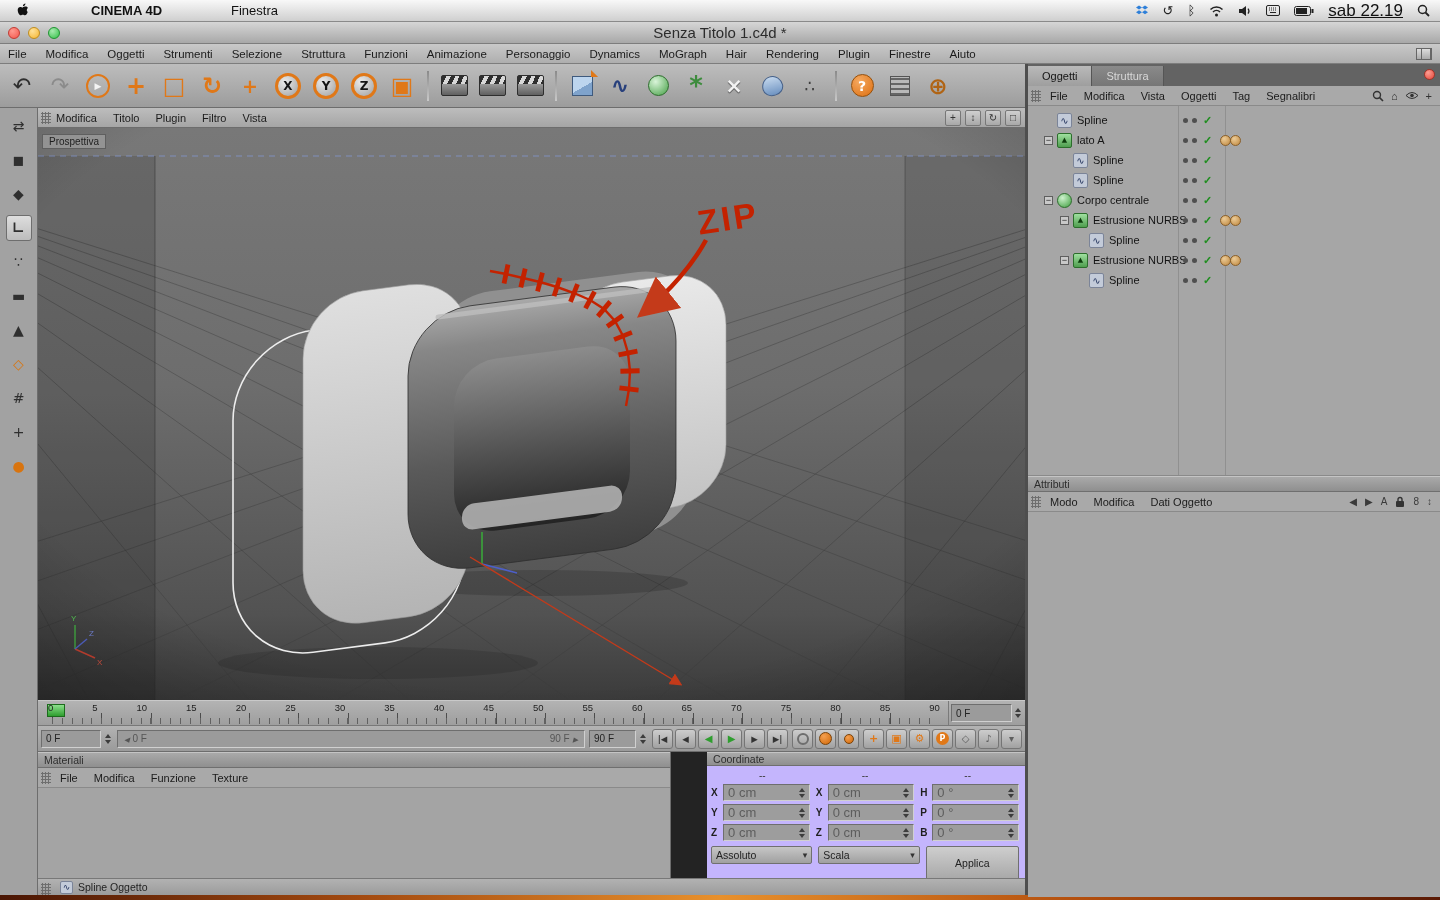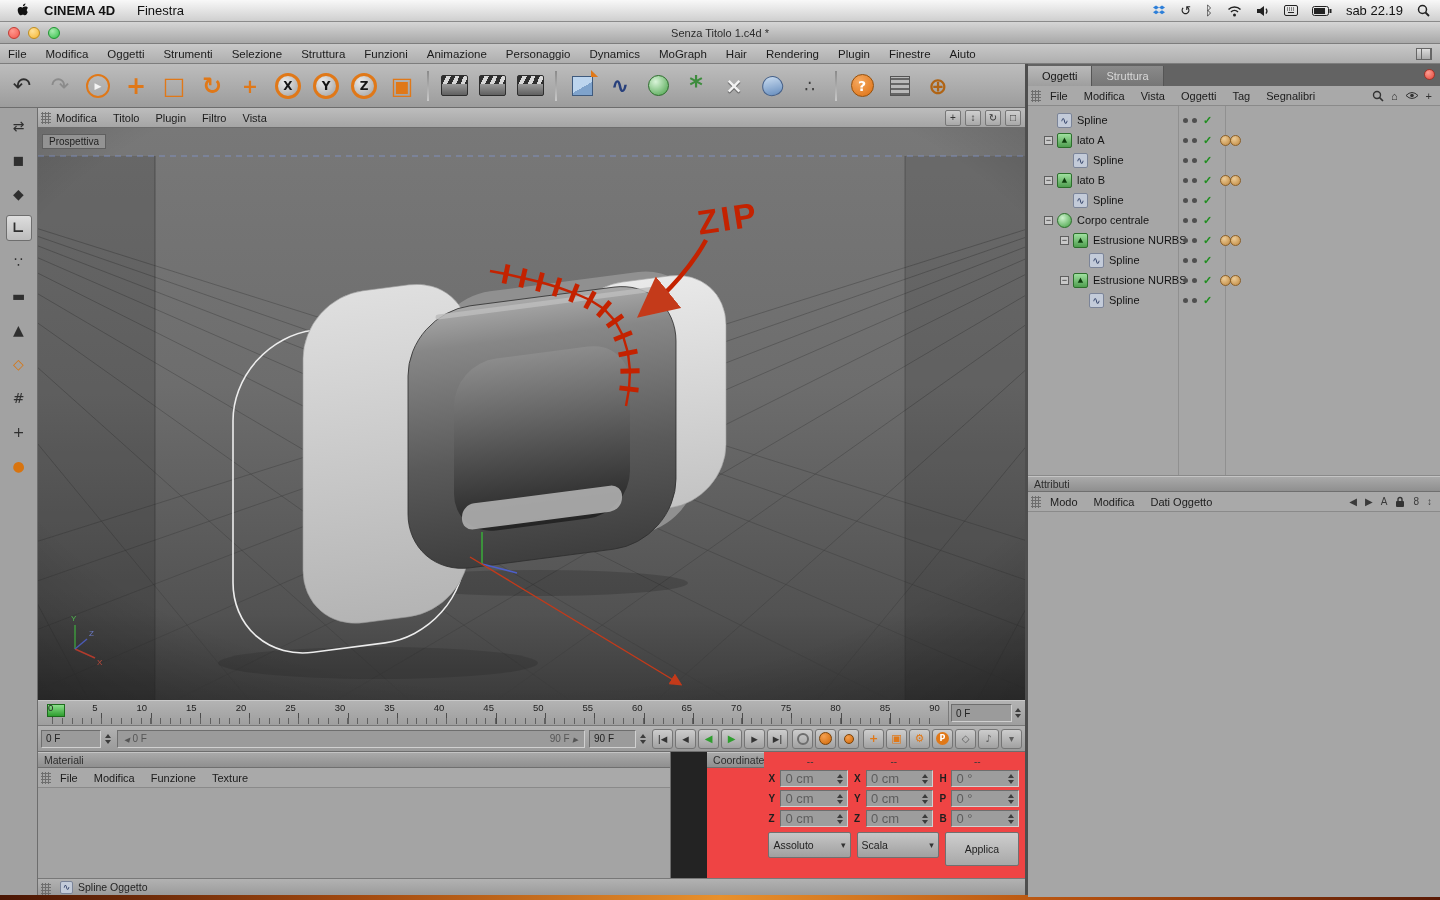--- a/index.html
+++ b/index.html
@@ -5,37 +5,37 @@
   * { margin:0; padding:0; box-sizing:border-box; }
   html,body { width:1440px; height:900px; overflow:hidden; }
   body { font-family:"Liberation Sans",sans-serif; background:#1a1a1a; position:relative; }
   .screen { position:absolute; inset:0; background:#232323; }
   .wallpaper { position:absolute; left:0; right:0; bottom:0; height:6px;
     background:linear-gradient(90deg,#4a1604,#a34a10,#e8902c,#b4500f,#5a1a05); }
 
   
   .menubar { position:absolute; left:0; top:0; width:1440px; height:22px;
     background:linear-gradient(#f8f8f8,#cfcfcf); border-bottom:1px solid #8a8a8a;
-    display:flex; align-items:center; font-size:13px; color:#111; padding:0 10px; }
+    display:flex; align-items:center; font-size:13px; color:#111; padding:0 10px;gap:47px; }
   .apple-logo { width:14px; height:16px; margin:0 14px 0 6px; display:flex; align-items:center; }
   .mb-app { font-weight:bold; margin-right:22px; }
   .mb-item { margin-right:22px; }
   .mb-right { margin-left:auto; display:flex; align-items:center; gap:14px; }
   .mb-ic { display:flex; align-items:center; color:#222; font-size:13px; }
-  .mb-clock { font-size:13px; }
+  .mb-clock { font-size:17px;text-decoration:underline; }
 
   
   .titlebar { position:absolute; left:0; top:22px; width:1440px; height:22px;
     background:linear-gradient(#d6d6d6,#a8a8a8); border-bottom:1px solid #7d7d7d;
     display:flex; align-items:center; }
   .tl { width:12px; height:12px; border-radius:50%; margin-left:8px; display:inline-block; }
   .tl.red { background:radial-gradient(circle at 35% 30%,#ff9a90,#f4554a); border:1px solid #c23b33; }
   .tl.yel { background:radial-gradient(circle at 35% 30%,#ffe29a,#f6b52e); border:1px solid #c08d1e; }
   .tl.grn { background:radial-gradient(circle at 35% 30%,#a8eab0,#32c146); border:1px solid #1f9431; }
-  .win-title { position:absolute; left:0; right:0; text-align:center; font-size:11px; color:#2c2c2c; }
+  .win-title { position:absolute; left:0; right:0; text-align:center; font-size:15px; color:#2c2c2c; }
 
   .appmenu { position:absolute; left:0; top:44px; width:1440px; height:20px;
     background:linear-gradient(#c9c9c9,#aeaeae); border-bottom:1px solid #7d7d7d;
     display:flex; align-items:center; padding:0 8px; }
   .appmenu-list { display:flex; gap:19px; }
   .am-item { font-size:11.5px; color:#1b1b1b; }
   .layout-switch { margin-left:auto; width:16px; height:12px; border:1px solid #666;
     background:linear-gradient(#ddd,#aaa); display:grid; grid-template-columns:5px 1fr; }
   .layout-switch i { border-right:1px solid #666; }
 
@@ -158,34 +158,34 @@
   .tp-ic.pale { color:#5e5e5e; font-size:10px; }
   .panels-row { display:flex; width:987px; height:126px; }
   .materials { width:657px; background:#a6a6a6; border-right:1px solid #6d6d6d;
     display:flex; flex-direction:column; }
   .panel-hdr { height:16px; background:linear-gradient(#a9a9a9,#8f8f8f);
     border-top:1px solid #c4c4c4; border-bottom:1px solid #6f6f6f;
     font-size:10.5px; color:#2d2d2d; display:flex; align-items:center; padding-left:6px; }
   .mat-menu { position:relative; height:20px; background:#a9a9a9; border-bottom:1px solid #8a8a8a;
     display:flex; align-items:center; padding-left:22px; }
   .mat-body { flex:1; background:#a4a4a4; }
-  .coords { width:330px; background:#ef4444; display:flex; flex-direction:row;margin-left:36px; }
+  .coords { width:330px; background:#c4b5fd; display:flex; flex-direction:column;margin-left:36px; }
   .coord-body { flex:1; padding:4px 6px 2px 4px; position:relative; }
   .coord-headers { display:flex; margin-bottom:3px; }
   .coord-headers span { flex:1; text-align:center; font-size:10px; color:#3a3a3a; }
   .coord-cols { display:flex; gap:6px; }
   .coord-col { flex:1; display:flex; flex-direction:column; gap:3px; }
   .coord-row { display:flex; align-items:center; gap:3px; }
   .coord-lbl { width:9px; font-size:10px; color:#1f1f1f; font-weight:bold; }
   .coord-input { flex:1; height:17px; background:#9d9d9d; border:1px solid;
     border-color:#6e6e6e #d0d0d0 #d0d0d0 #6e6e6e; display:flex; align-items:center;
     padding:0 2px 0 4px; }
   .coord-input i { font-style:normal; font-size:13px; color:#5d5d5d; flex:1; }
   .coord-foot { display:flex; gap:6px; margin-top:5px; }
-  .selectbox { flex:1; height:26px; background:linear-gradient(#c6c6c6,#a0a0a0);
+  .selectbox { flex:1; height:18px; background:linear-gradient(#c6c6c6,#a0a0a0);
     border:1px solid #707070; border-radius:2px; font-size:10.5px; color:#222;
     display:flex; align-items:center; padding:0 4px; justify-content:space-between; }
   .selectbox em { font-style:normal; }
   .selectbox::after { content:"▾"; font-size:9px; color:#333; }
   .applybtn { flex:1; height:34px; background:linear-gradient(#cecece,#a8a8a8);
     border:1px solid #707070; border-radius:2px; font-size:10.5px; color:#222; }
   .statusbar { width:987px; height:17px; background:linear-gradient(#b2b2b2,#9b9b9b);
     border-top:1px solid #787878; display:flex; align-items:center; padding-left:22px;
     position:relative; gap:5px; }
   .sb-ic { width:13px; height:13px; border-radius:2px; background:#c3cbd9; border:1px solid #7b8498;
@@ -938,31 +938,20 @@
             <span class="obj-ic"></span>
             <span class="obj-label">Spline</span>
             <span class="row-right">
               <span class="dot"></span>
               <span class="dot"></span>
               <span class="chk"></span>
               <span class="tagdots"></span>
             </span>
           </div>
 
-          <div class="tree-row d0 ic-extrude has-exp has-tag">
-            <span class="exp"></span>
-            <span class="obj-ic"></span>
-            <span class="obj-label">lato B</span>
-            <span class="row-right">
-              <span class="dot"></span>
-              <span class="dot"></span>
-              <span class="chk"></span>
-              <span class="tagdots"></span>
-            </span>
-          </div>
 
           <div class="tree-row d1 ic-spline">
             <span class="exp"></span>
             <span class="obj-ic"></span>
             <span class="obj-label">Spline</span>
             <span class="row-right">
               <span class="dot"></span>
               <span class="dot"></span>
               <span class="chk"></span>
               <span class="tagdots"></span>

